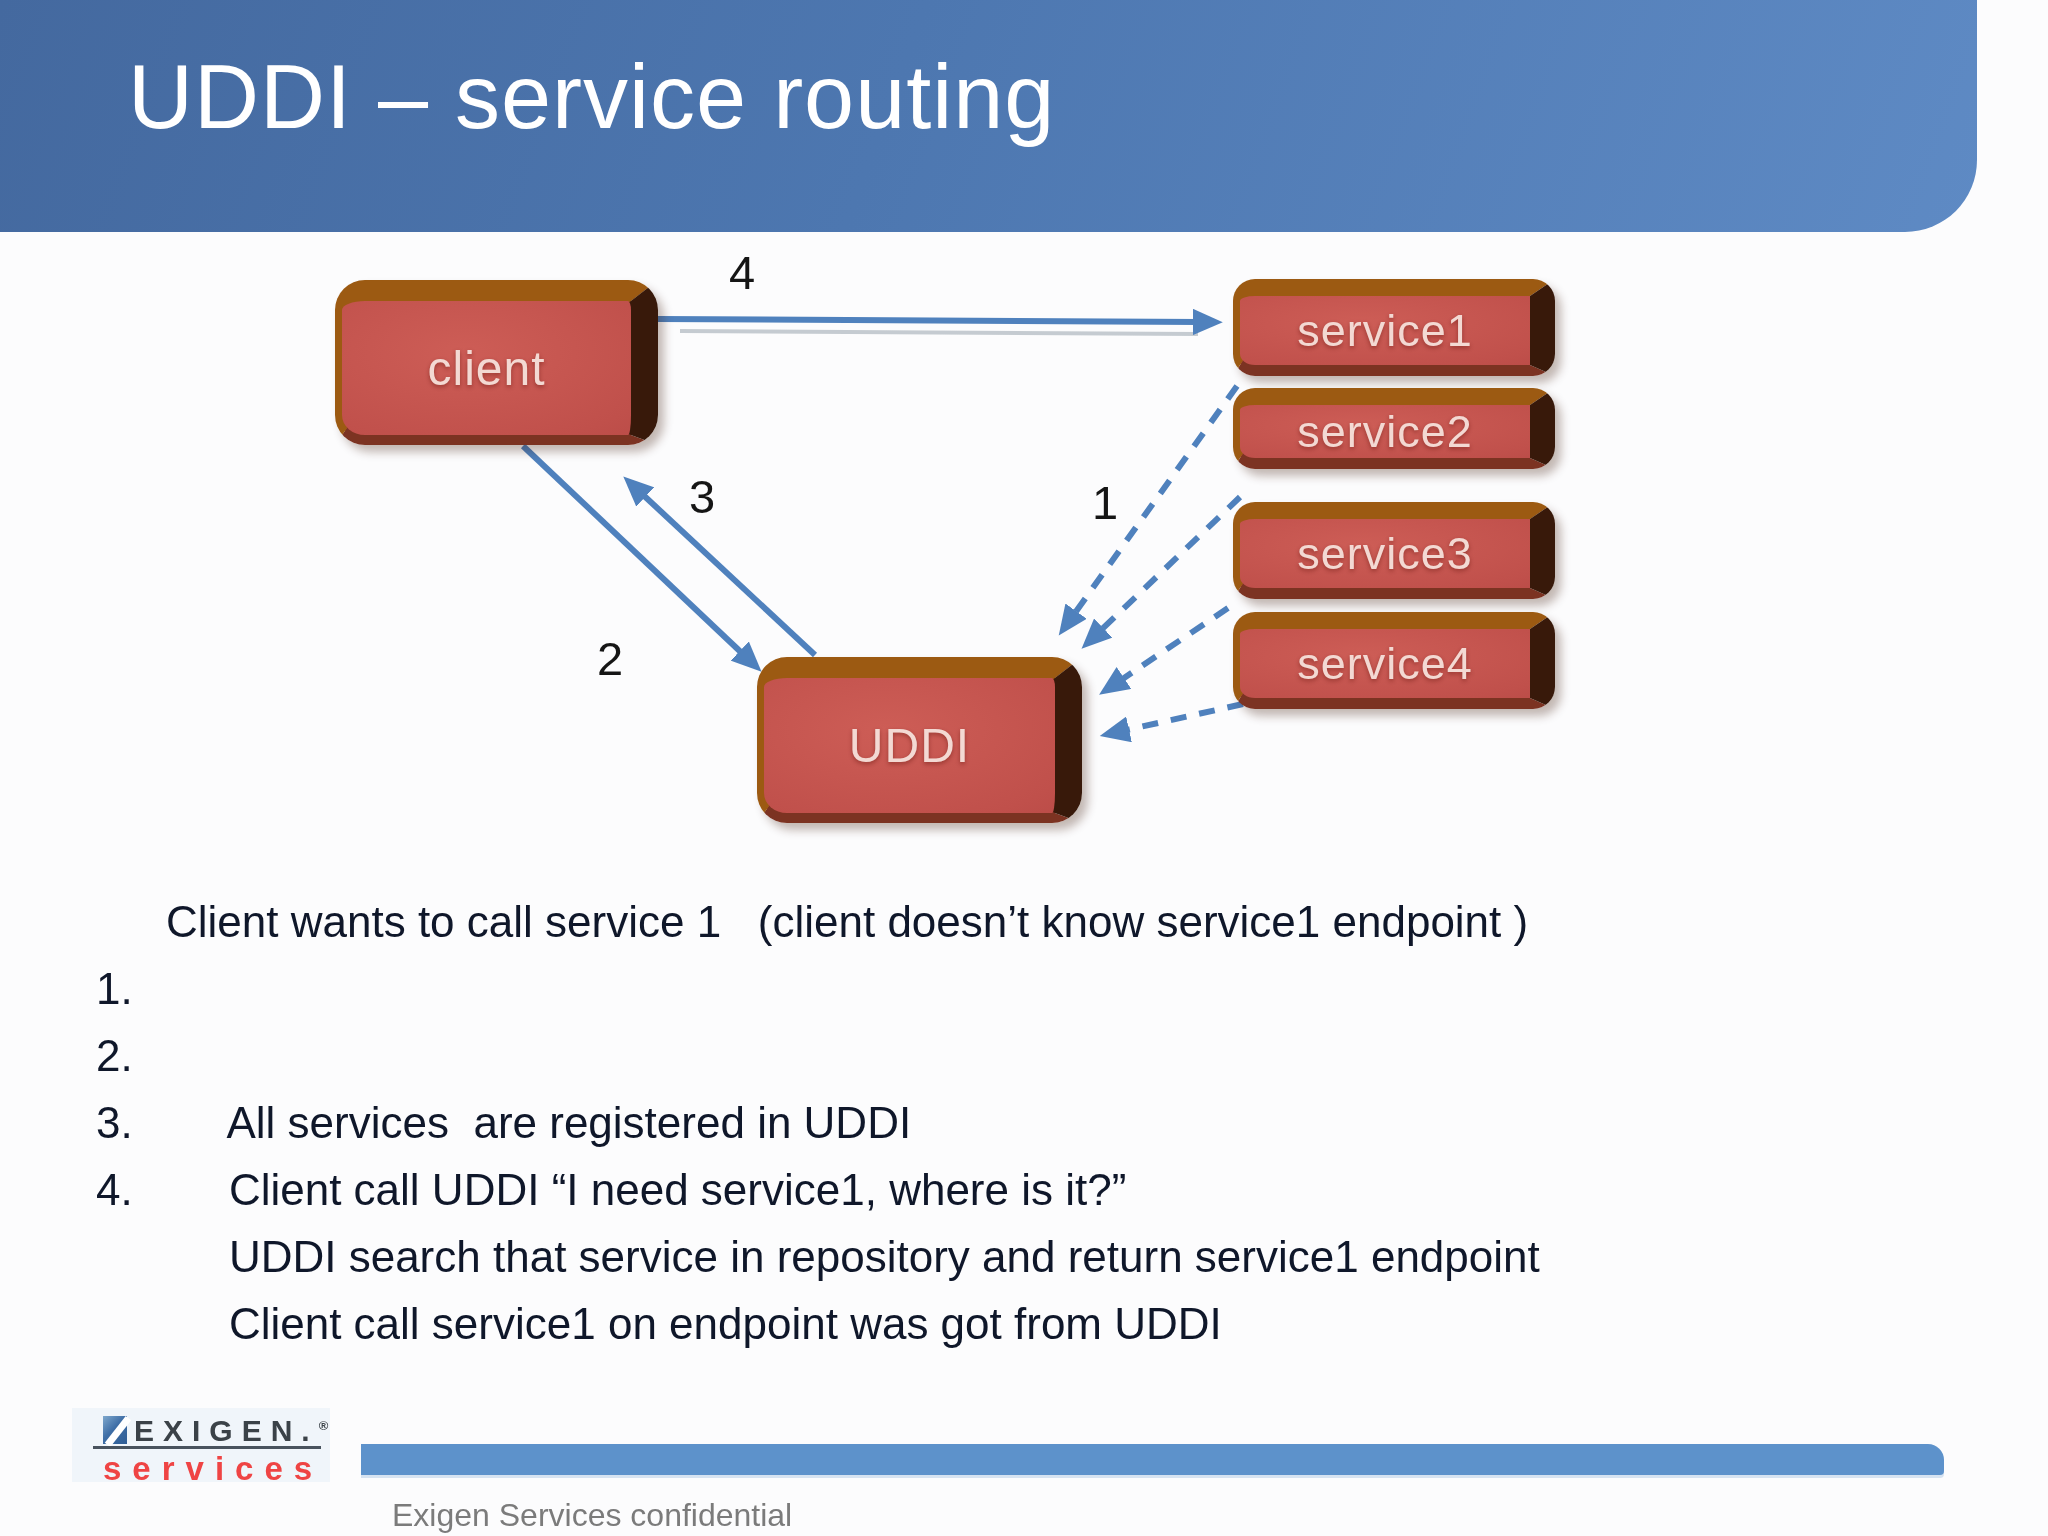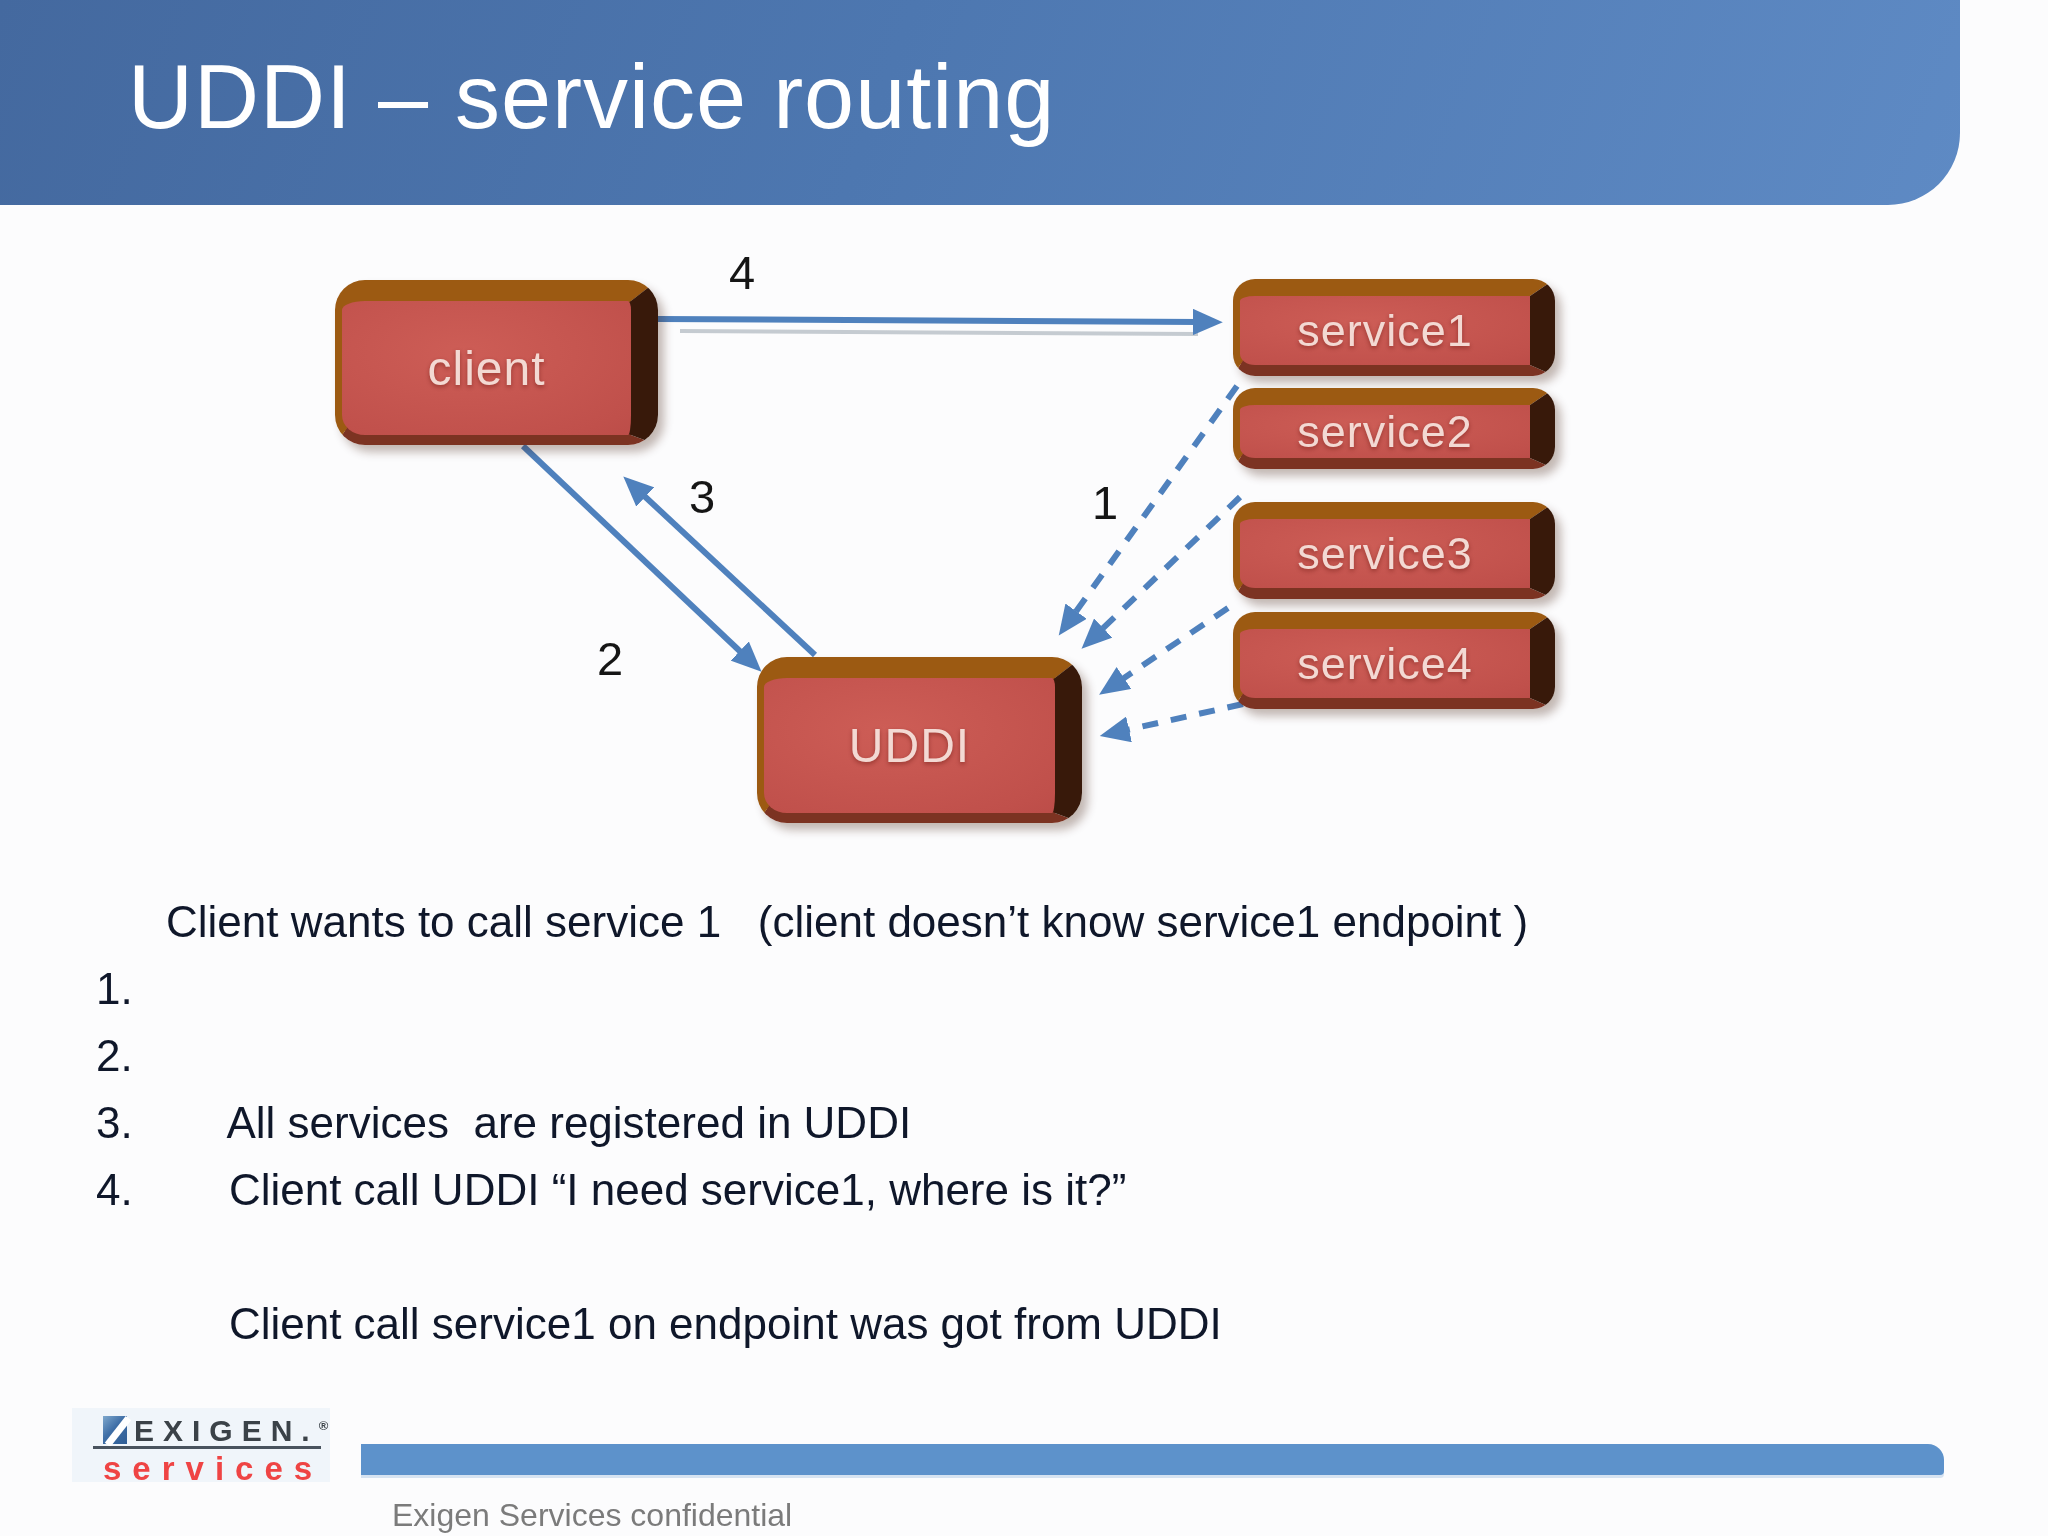--- a/index.html
+++ b/index.html
@@ -3,23 +3,24 @@
 <meta charset="utf-8">
 <style>
   html,body{margin:0;padding:0;}
   body{
     width:2048px;height:1536px;position:relative;overflow:hidden;
     background:#fcfcfd;
     font-family:"Liberation Sans","DejaVu Sans",sans-serif;
   }
   
   #header-banner{
-    position:absolute;left:0;top:0;width:1960px;height:205px;
+    position:absolute;left:0;top:0;width:1960px;height:232px;
     background:linear-gradient(110deg,#44699f 0%,#4d77b0 45%,#5e8ac4 100%);
     border-radius:0 0 72px 0;
+    padding-left:17px;
   }
   #slide-title{
     position:absolute;left:128px;top:48px;
     font-size:90px;line-height:1.1;color:#ffffff;letter-spacing:1px;
     white-space:pre;
   }
   
   .box3d{
     position:absolute;box-sizing:border-box;
     border-style:solid;
@@ -145,20 +146,21 @@
   <div class="note-row note-item">
     <span class="note-num">1.</span>
     <span>All services  are registered in UDDI</span>
   </div>
   <div class="note-row note-item">
     <span class="note-num">2.</span>
     <span>Client call UDDI “I need service1, where is it?”</span>
   </div>
   <div class="note-row note-item">
     <span class="note-num">3.</span>
+    <span>UDDI search that service in repository and return service1 endpoint</span>
   </div>
   <div class="note-row note-item">
     <span class="note-num">4.</span>
     <span>Client call service1 on endpoint was got from UDDI</span>
   </div>
 </div>
 
 <div id="logo-tint"></div>
 <div id="logo-icon"></div>
 <div id="logo-exigen"><span>EXIGEN.</span><span id="logo-reg">®</span></div>

